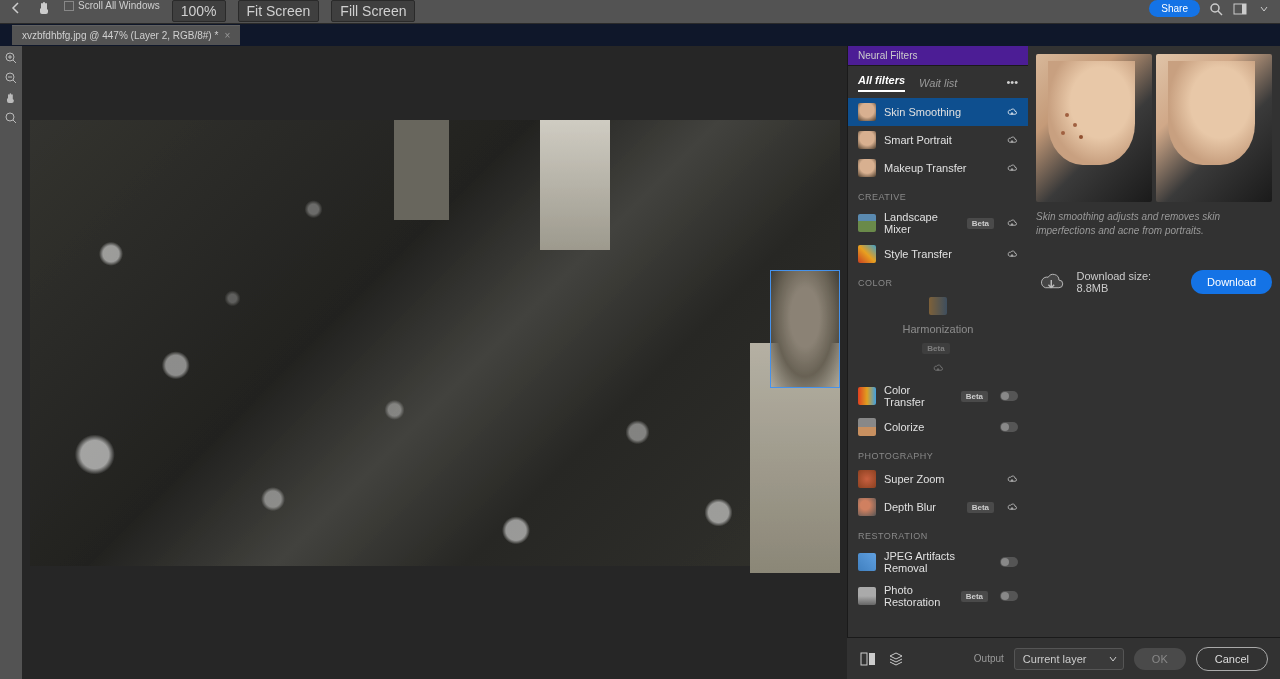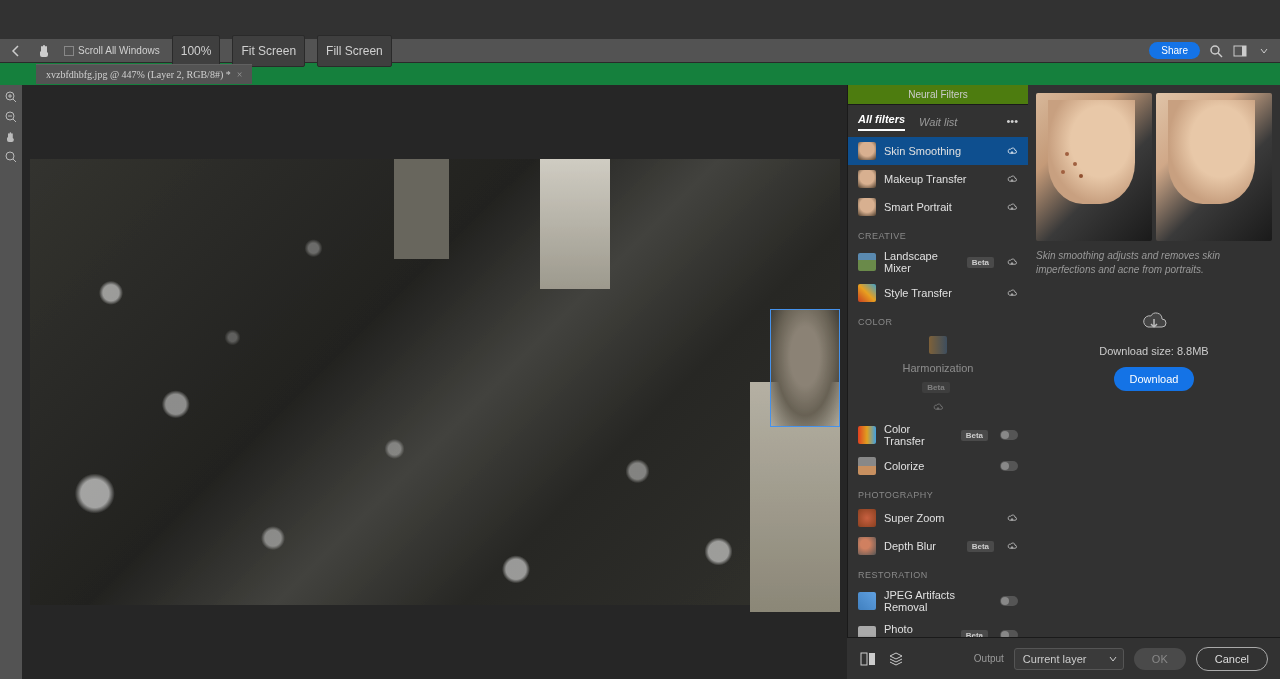--- a/index.html
+++ b/index.html
@@ -1,25 +1,25 @@
 <!DOCTYPE html>
 <html><head>
 <meta charset="utf-8">
 <style>
 * { margin: 0; padding: 0; box-sizing: border-box; }
 body { font-family: -apple-system, BlinkMacSystemFont, "Segoe UI", sans-serif; background: #323232; color: #d0d0d0; font-size: 11px; overflow: hidden; width: 1280px; height: 679px; }
-.toolbar { height: 24px; background: #535353; display: flex; align-items: center; padding: 0 8px; gap: 12px; border-bottom: 1px solid #2a2a2a; margin-top: 39px; }
-.toolbar-btn { background: #3f3f3f; border: 1px solid #2a2a2a; color: #d0d0d0; padding: 8px 8px; font-size: 12px; cursor: pointer; border-radius: 2px; }
+.toolbar { height: 24px; background: #535353; display: flex; align-items: flex-start; padding: 0 8px; gap: 12px; border-bottom: 1px solid #2a2a2a; }
+.toolbar-btn { background: #3f3f3f; border: 1px solid #2a2a2a; color: #d0d0d0; padding: 2px 8px; font-size: 14px; cursor: pointer; border-radius: 2px; }
 .toolbar-right { margin-left: auto; display: flex; align-items: center; gap: 8px; }
 .share-btn { background: #1473e6; color: #fff; border: none; padding: 3px 12px; border-radius: 10px; font-size: 10px; cursor: pointer; }
 .icon-btn { width: 16px; height: 16px; display: flex; align-items: center; justify-content: center; cursor: pointer; color: #ccc; }
 .checkbox-wrap { display: flex; align-items: center; gap: 4px; font-size: 10px; }
 .checkbox { width: 10px; height: 10px; border: 1px solid #888; }
 
-.tabbar { height: 22px; background: #15803d; display: flex; align-items: center; padding-left: 36px; font-family: Liberation Serif, serif; }
+.tabbar { height: 22px; background: #0f172a; display: flex; align-items: center; padding-left: 12px; }
 .tab { background: #535353; padding: 4px 10px; font-size: 10px; display: flex; align-items: center; gap: 6px; border-top: 1px solid #606060; }
 .tab-close { cursor: pointer; color: #999; font-size: 10px; }
 
 .main { display: flex; height: calc(679px - 46px); }
 .left-tools { width: 22px; background: #535353; display: flex; flex-direction: column; align-items: center; padding-top: 4px; gap: 4px; }
 .left-tools .tool { width: 16px; height: 16px; display: flex; align-items: center; justify-content: center; cursor: pointer; border-radius: 2px; }
 
 .canvas-area { flex: 1; background: #262626; position: relative; display: flex; align-items: center; justify-content: center; overflow: hidden; }
 .canvas-img { width: 810px; height: 446px; background: linear-gradient(135deg,#3a3a36 0%,#2a2a28 40%,#484844 55%,#2f2f2c 70%,#383834 100%); position: relative; margin-top: -40px; filter: contrast(1.1); }
 .texture { position:absolute; inset:0; background:
@@ -35,21 +35,21 @@
   radial-gradient(circle at 25% 40%, rgba(255,255,255,0.25) 0 4px, transparent 8px);
 }
 .shape-light { position:absolute; left: 63%; top: 0; width: 70px; height: 130px; background: linear-gradient(180deg,#c8c5bc 0%, #9a978c 100%); }
 .shape-light2 { position:absolute; left: 45%; top: 0; width: 55px; height: 100px; background: #6a6860; }
 .shape-light3 { position:absolute; right: 0; top: 50%; width: 90px; height: 230px; background: linear-gradient(180deg,#b0aca0 0%, #8a8678 100%); }
 .selection { position:absolute; right:0; top: 150px; width:70px; height:118px; border:1px solid #4a90e2; background: transparent; }
 .face-sel { position:absolute; inset:0; background: radial-gradient(ellipse at 50% 40%, #8a8276 0 30%, #6a6458 60%, transparent 100%);}
 
 .panel { width: 433px; background: #323232; display: flex; border-left: 1px solid #1a1a1a; }
 .filters-col { width: 180px; background: #323232; display: flex; flex-direction: column; }
-.panel-title { background: #4d7c0f; padding: 4px 10px; font-size: 10px; color: #ccc; border-bottom: 1px solid #1a1a1a; text-align: center; }
+.panel-title { background: #4c1d95; padding: 4px 10px; font-size: 10px; color: #ccc; border-bottom: 1px solid #1a1a1a; }
 .tabs-row { display: flex; align-items: center; padding: 8px 10px 6px; gap: 14px; position: relative; }
 .ft { font-size: 11px; cursor: pointer; color: #999; font-style: italic; }
 .ft.active { color: #fff; font-weight: 600; border-bottom: 2px solid #fff; padding-bottom: 4px; }
 .more-icon { position: absolute; right: 10px; top: 10px; cursor: pointer; }
 .section-hdr { padding: 10px 10px 4px; font-size: 9px; letter-spacing: 0.5px; color: #888; text-transform: uppercase; }
 .filter-item { display: flex; align-items: center; padding: 5px 10px; gap: 8px; cursor: pointer; position: relative; }
 .filter-item.selected { background: #0e4f8f; }
 .filter-item.disabled { opacity: 0.5; flex-direction: column; }
 .filter-thumb { width: 18px; height: 18px; border-radius: 2px; flex-shrink: 0; }
 .filter-name { flex: 1; font-size: 11px; color: #e0e0e0; }
@@ -59,21 +59,21 @@
 .toggle-i::after { content:''; position:absolute; left:1px; top:1px; width:8px; height:8px; background:#888; border-radius:50%; }
 
 .detail-col { flex: 1; background: #323232; padding: 8px; display: flex; flex-direction: column; }
 .preview-row { display: flex; gap: 4px; }
 .preview-img { flex: 1; height: 148px; border-radius: 2px; }
 .preview-before { background: linear-gradient(135deg,#d8b89a 0%,#c49a78 30%,#3a3a3a 60%, #1a1a1a 100%); position:relative; }
 .preview-after { background: linear-gradient(135deg,#e0c4a8 0%,#d0a888 30%,#3a3a3a 60%, #1a1a1a 100%); position:relative; }
 .face-overlay { position:absolute; left:10%; top:5%; width:75%; height:70%; background: radial-gradient(ellipse at 60% 40%, #e8c8a8 0 40%, #c8a080 70%); border-radius: 0 0 40% 40%; }
 .spots { position:absolute; left:25%; top:40%; width:4px;height:4px;background:#a06040;border-radius:50%; box-shadow: 8px 10px 0 #a06040, -4px 18px 0 #a06040, 14px 22px 0 #905030;}
 .desc { font-style: italic; font-size: 10px; color: #999; margin-top: 8px; line-height: 1.4; }
-.download-area { display: flex; flex-direction: column; align-items: center; margin-top: 30px; gap: 10px; }
+.download-area { display: flex; flex-direction: row; align-items: center; margin-top: 30px; gap: 10px; }
 .dl-icon { width: 32px; height: 28px; color: #ccc; }
 .dl-size { font-size: 11px; color: #ccc; }
 .dl-btn { background: #1473e6; color: #fff; border: none; padding: 6px 16px; border-radius: 12px; font-size: 11px; cursor: pointer; text-align: right; }
 
 .bottom-bar { position: absolute; bottom: 0; left: 847px; right: 0; height: 42px; background: #323232; border-top: 1px solid #1a1a1a; display: flex; align-items: center; padding: 0 12px; gap: 10px; }
 .bb-icon { width: 18px; height: 18px; display:flex; align-items:center; justify-content:center; cursor:pointer; }
 .bb-spacer { flex: 1; }
 .bb-label { font-size: 10px; color: #999; }
 .bb-select { background: #3a3a3a; border: 1px solid #555; color: #ccc; padding: 4px 24px 4px 8px; font-size: 11px; border-radius: 3px; position: relative; min-width: 110px; cursor:pointer; }
 .bb-chev { position:absolute; right:6px; top:6px; }
@@ -192,28 +192,28 @@
 
       <div class="filter-item selected">
         <div class="filter-thumb thumb-face"></div>
         <span class="filter-name">Skin Smoothing</span>
         <svg class="cloud-i" viewBox="0 0 16 16">
             <path d="M12 7a3 3 0 0 0-5.6-1.5A2.5 2.5 0 1 0 5 11h7a2 2 0 0 0 0-4z M8 8v3m0 0l-1.5-1.5M8 11l1.5-1.5" stroke="#fff" fill="none" stroke-width="1"></path>
           </svg>
       </div>
       <div class="filter-item">
         <div class="filter-thumb thumb-face"></div>
+        <span class="filter-name">Smart Portrait</span>
+        <svg class="cloud-i" viewBox="0 0 16 16">
+            <path d="M12 7a3 3 0 0 0-5.6-1.5A2.5 2.5 0 1 0 5 11h7a2 2 0 0 0 0-4z M8 8v3m0 0l-1.5-1.5M8 11l1.5-1.5" stroke="#ccc" fill="none" stroke-width="1"></path>
+          </svg>
+      </div>
+      <div class="filter-item">
+        <div class="filter-thumb thumb-face"></div>
         <span class="filter-name">Makeup Transfer</span>
-        <svg class="cloud-i" viewBox="0 0 16 16">
-            <path d="M12 7a3 3 0 0 0-5.6-1.5A2.5 2.5 0 1 0 5 11h7a2 2 0 0 0 0-4z M8 8v3m0 0l-1.5-1.5M8 11l1.5-1.5" stroke="#ccc" fill="none" stroke-width="1"></path>
-          </svg>
-      </div>
-      <div class="filter-item">
-        <div class="filter-thumb thumb-face"></div>
-        <span class="filter-name">Smart Portrait</span>
         <svg class="cloud-i" viewBox="0 0 16 16">
             <path d="M12 7a3 3 0 0 0-5.6-1.5A2.5 2.5 0 1 0 5 11h7a2 2 0 0 0 0-4z M8 8v3m0 0l-1.5-1.5M8 11l1.5-1.5" stroke="#ccc" fill="none" stroke-width="1"></path>
           </svg>
       </div>
 
       <div class="section-hdr">CREATIVE</div>
       <div class="filter-item">
         <div class="filter-thumb thumb-land"></div>
         <span class="filter-name">Landscape Mixer</span>
         <span class="beta-badge">Beta</span>

